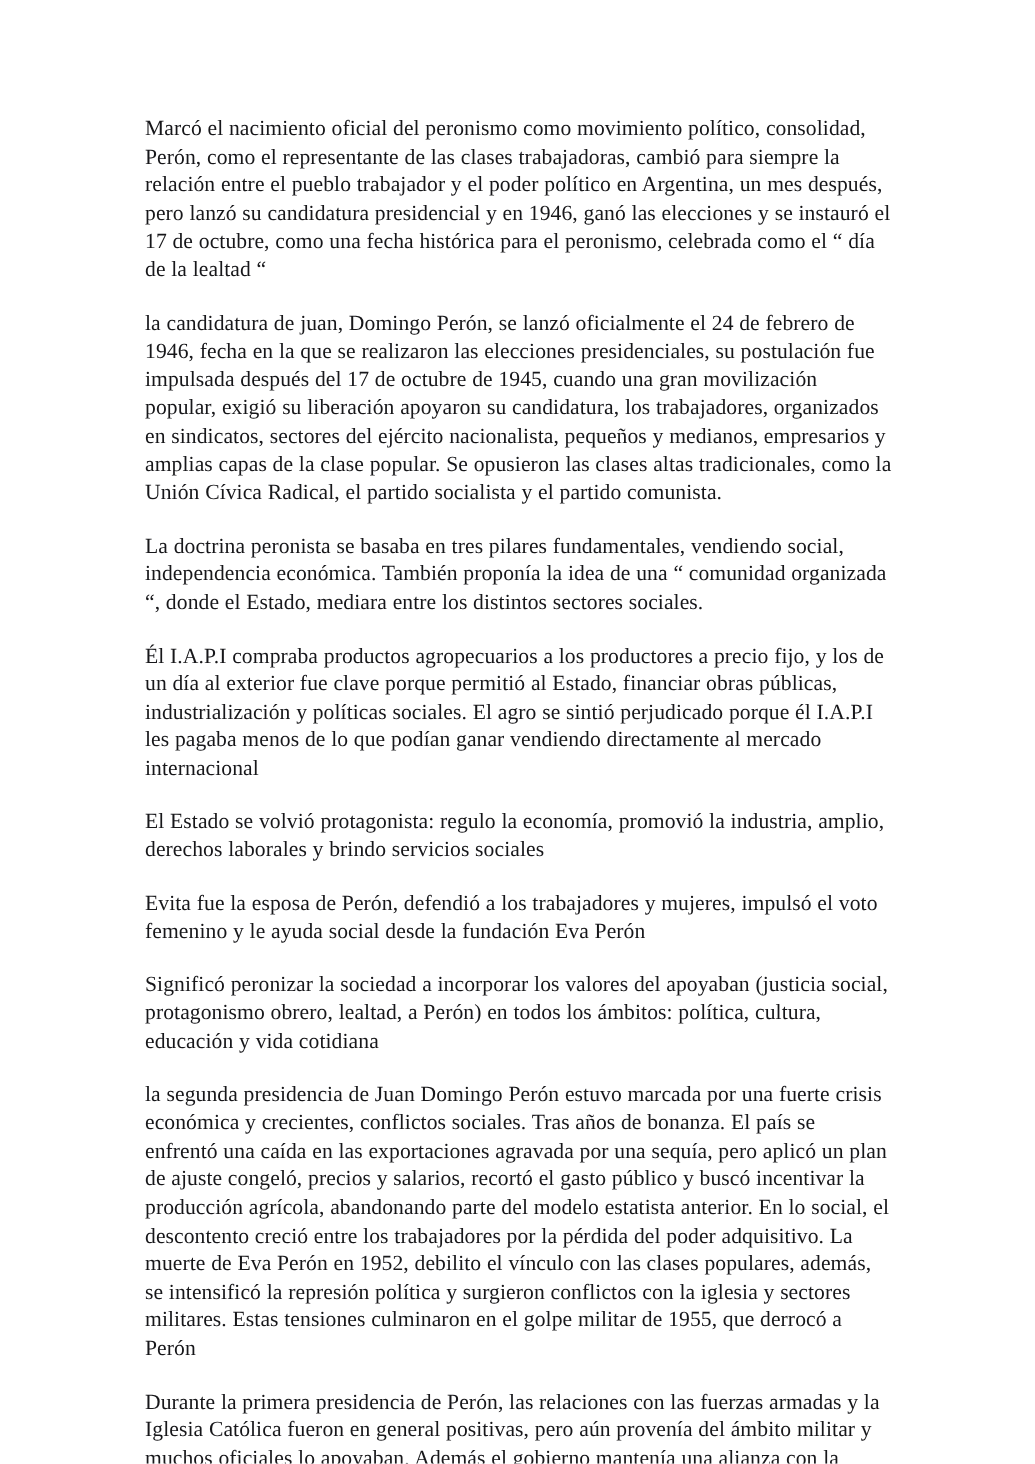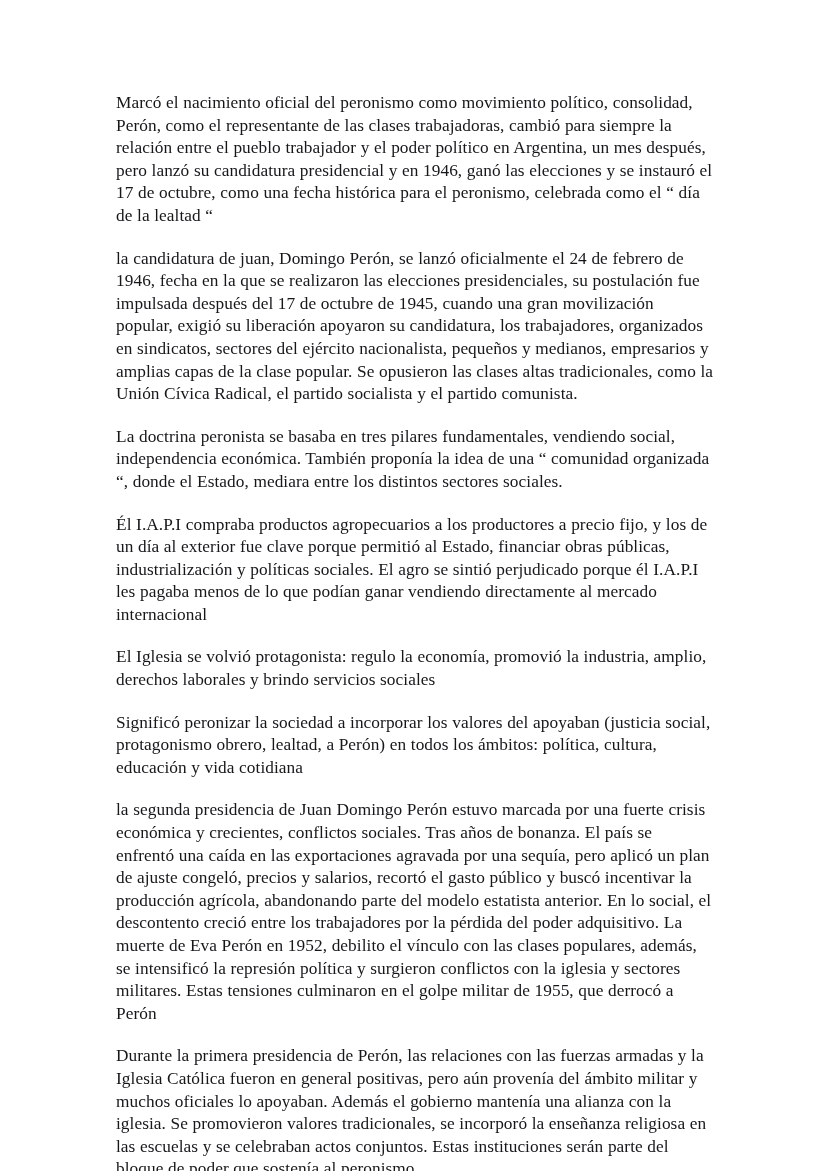--- a/index.html
+++ b/index.html
@@ -39,18 +39,19 @@
 </style>
 </head>
 <body>
 
 <div class="page">
   <div class="doc-body">
     <p class="para">Marcó el nacimiento oficial del peronismo como movimiento político, consolidad, Perón, como el representante de las clases trabajadoras, cambió para siempre la relación entre el pueblo trabajador y el poder político en Argentina, un mes después, pero lanzó su candidatura presidencial y en 1946, ganó las elecciones y se instauró el 17 de octubre, como una fecha histórica para el peronismo, celebrada como el “ día de la lealtad “</p>
     <p class="para">la candidatura de juan, Domingo Perón, se lanzó oficialmente el 24 de febrero de 1946, fecha en la que se realizaron las elecciones presidenciales, su postulación fue impulsada después del 17 de octubre de 1945, cuando una gran movilización popular, exigió su liberación apoyaron su candidatura, los trabajadores, organizados en sindicatos, sectores del ejército nacionalista, pequeños y medianos, empresarios y amplias capas de la clase popular. Se opusieron las clases altas tradicionales, como la Unión Cívica Radical, el partido socialista y el partido comunista.</p>
     <p class="para">La doctrina peronista se basaba en tres pilares fundamentales, vendiendo social, independencia económica. También proponía la idea de una “ comunidad organizada “, donde el Estado, mediara entre los distintos sectores sociales.</p>
     <p class="para">Él I.A.P.I compraba productos agropecuarios a los productores a precio fijo, y los de un día al exterior fue clave porque permitió al Estado, financiar obras públicas, industrialización y políticas sociales. El agro se sintió perjudicado porque él I.A.P.I les pagaba menos de lo que podían ganar vendiendo directamente al mercado internacional</p>
-    <p class="para">El Iglesia se volvió protagonista: regulo la economía, promovió la industria, amplio, derechos laborales y brindo servicios sociales</p>
+    <p class="para">El Estado se volvió protagonista: regulo la economía, promovió la industria, amplio, derechos laborales y brindo servicios sociales</p>
+    <p class="para">Evita fue la esposa de Perón, defendió a los trabajadores y mujeres, impulsó el voto femenino y le ayuda social desde la fundación Eva Perón</p>
     <p class="para">Significó peronizar la sociedad a incorporar los valores del apoyaban (justicia social, protagonismo obrero, lealtad, a Perón) en todos los ámbitos: política, cultura, educación y vida cotidiana</p>
     <p class="para">la segunda presidencia de Juan Domingo Perón estuvo marcada por una fuerte crisis económica y crecientes, conflictos sociales. Tras años de bonanza. El país se enfrentó una caída en las exportaciones agravada por una sequía, pero aplicó un plan de ajuste congeló, precios y salarios, recortó el gasto público y buscó incentivar la producción agrícola, abandonando parte del modelo estatista anterior. En lo social, el descontento creció entre los trabajadores por la pérdida del poder adquisitivo. La muerte de Eva Perón en 1952, debilito el vínculo con las clases populares, además, se intensificó la represión política y surgieron conflictos con la iglesia y sectores militares. Estas tensiones culminaron en el golpe militar de 1955, que derrocó a Perón</p>
     <p class="para">Durante la primera presidencia de Perón, las relaciones con las fuerzas armadas y la Iglesia Católica fueron en general positivas, pero aún provenía del ámbito militar y muchos oficiales lo apoyaban. Además el gobierno mantenía una alianza con la iglesia. Se promovieron valores tradicionales, se incorporó la enseñanza religiosa en las escuelas y se celebraban actos conjuntos. Estas instituciones serán parte del bloque de poder que sostenía al peronismo.</p>
   </div>
 </div>
 
 </body></html>

